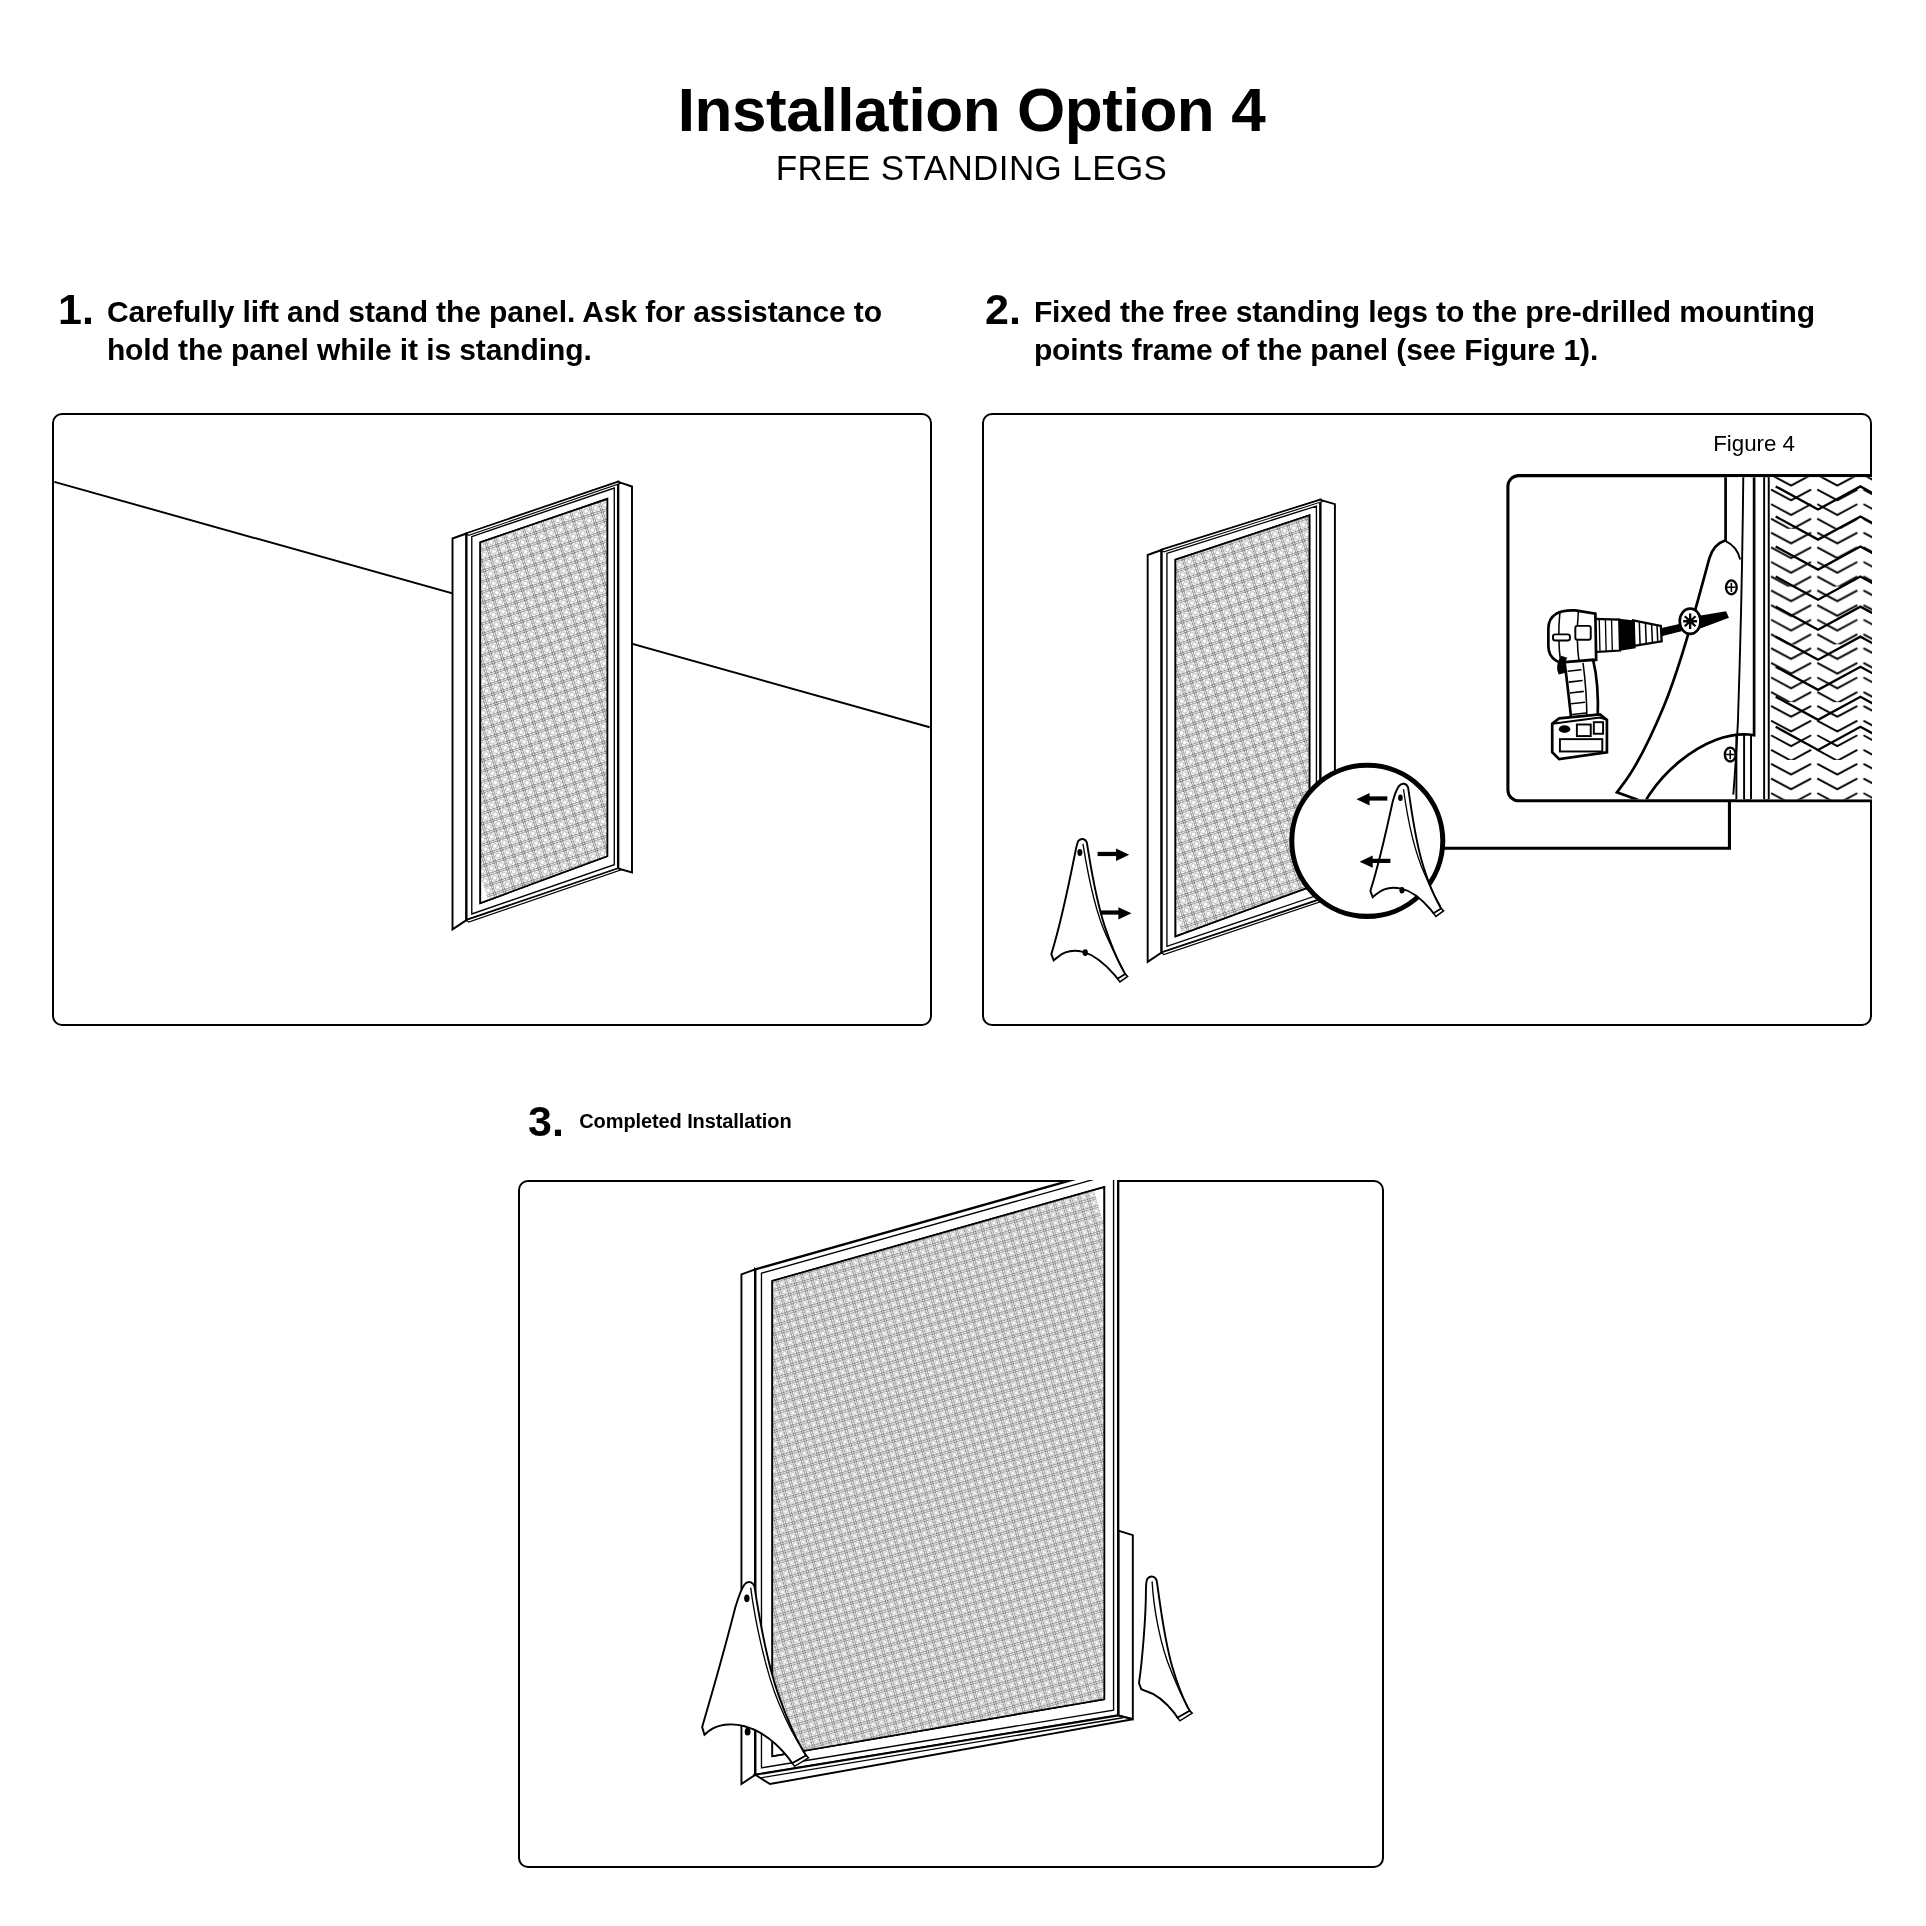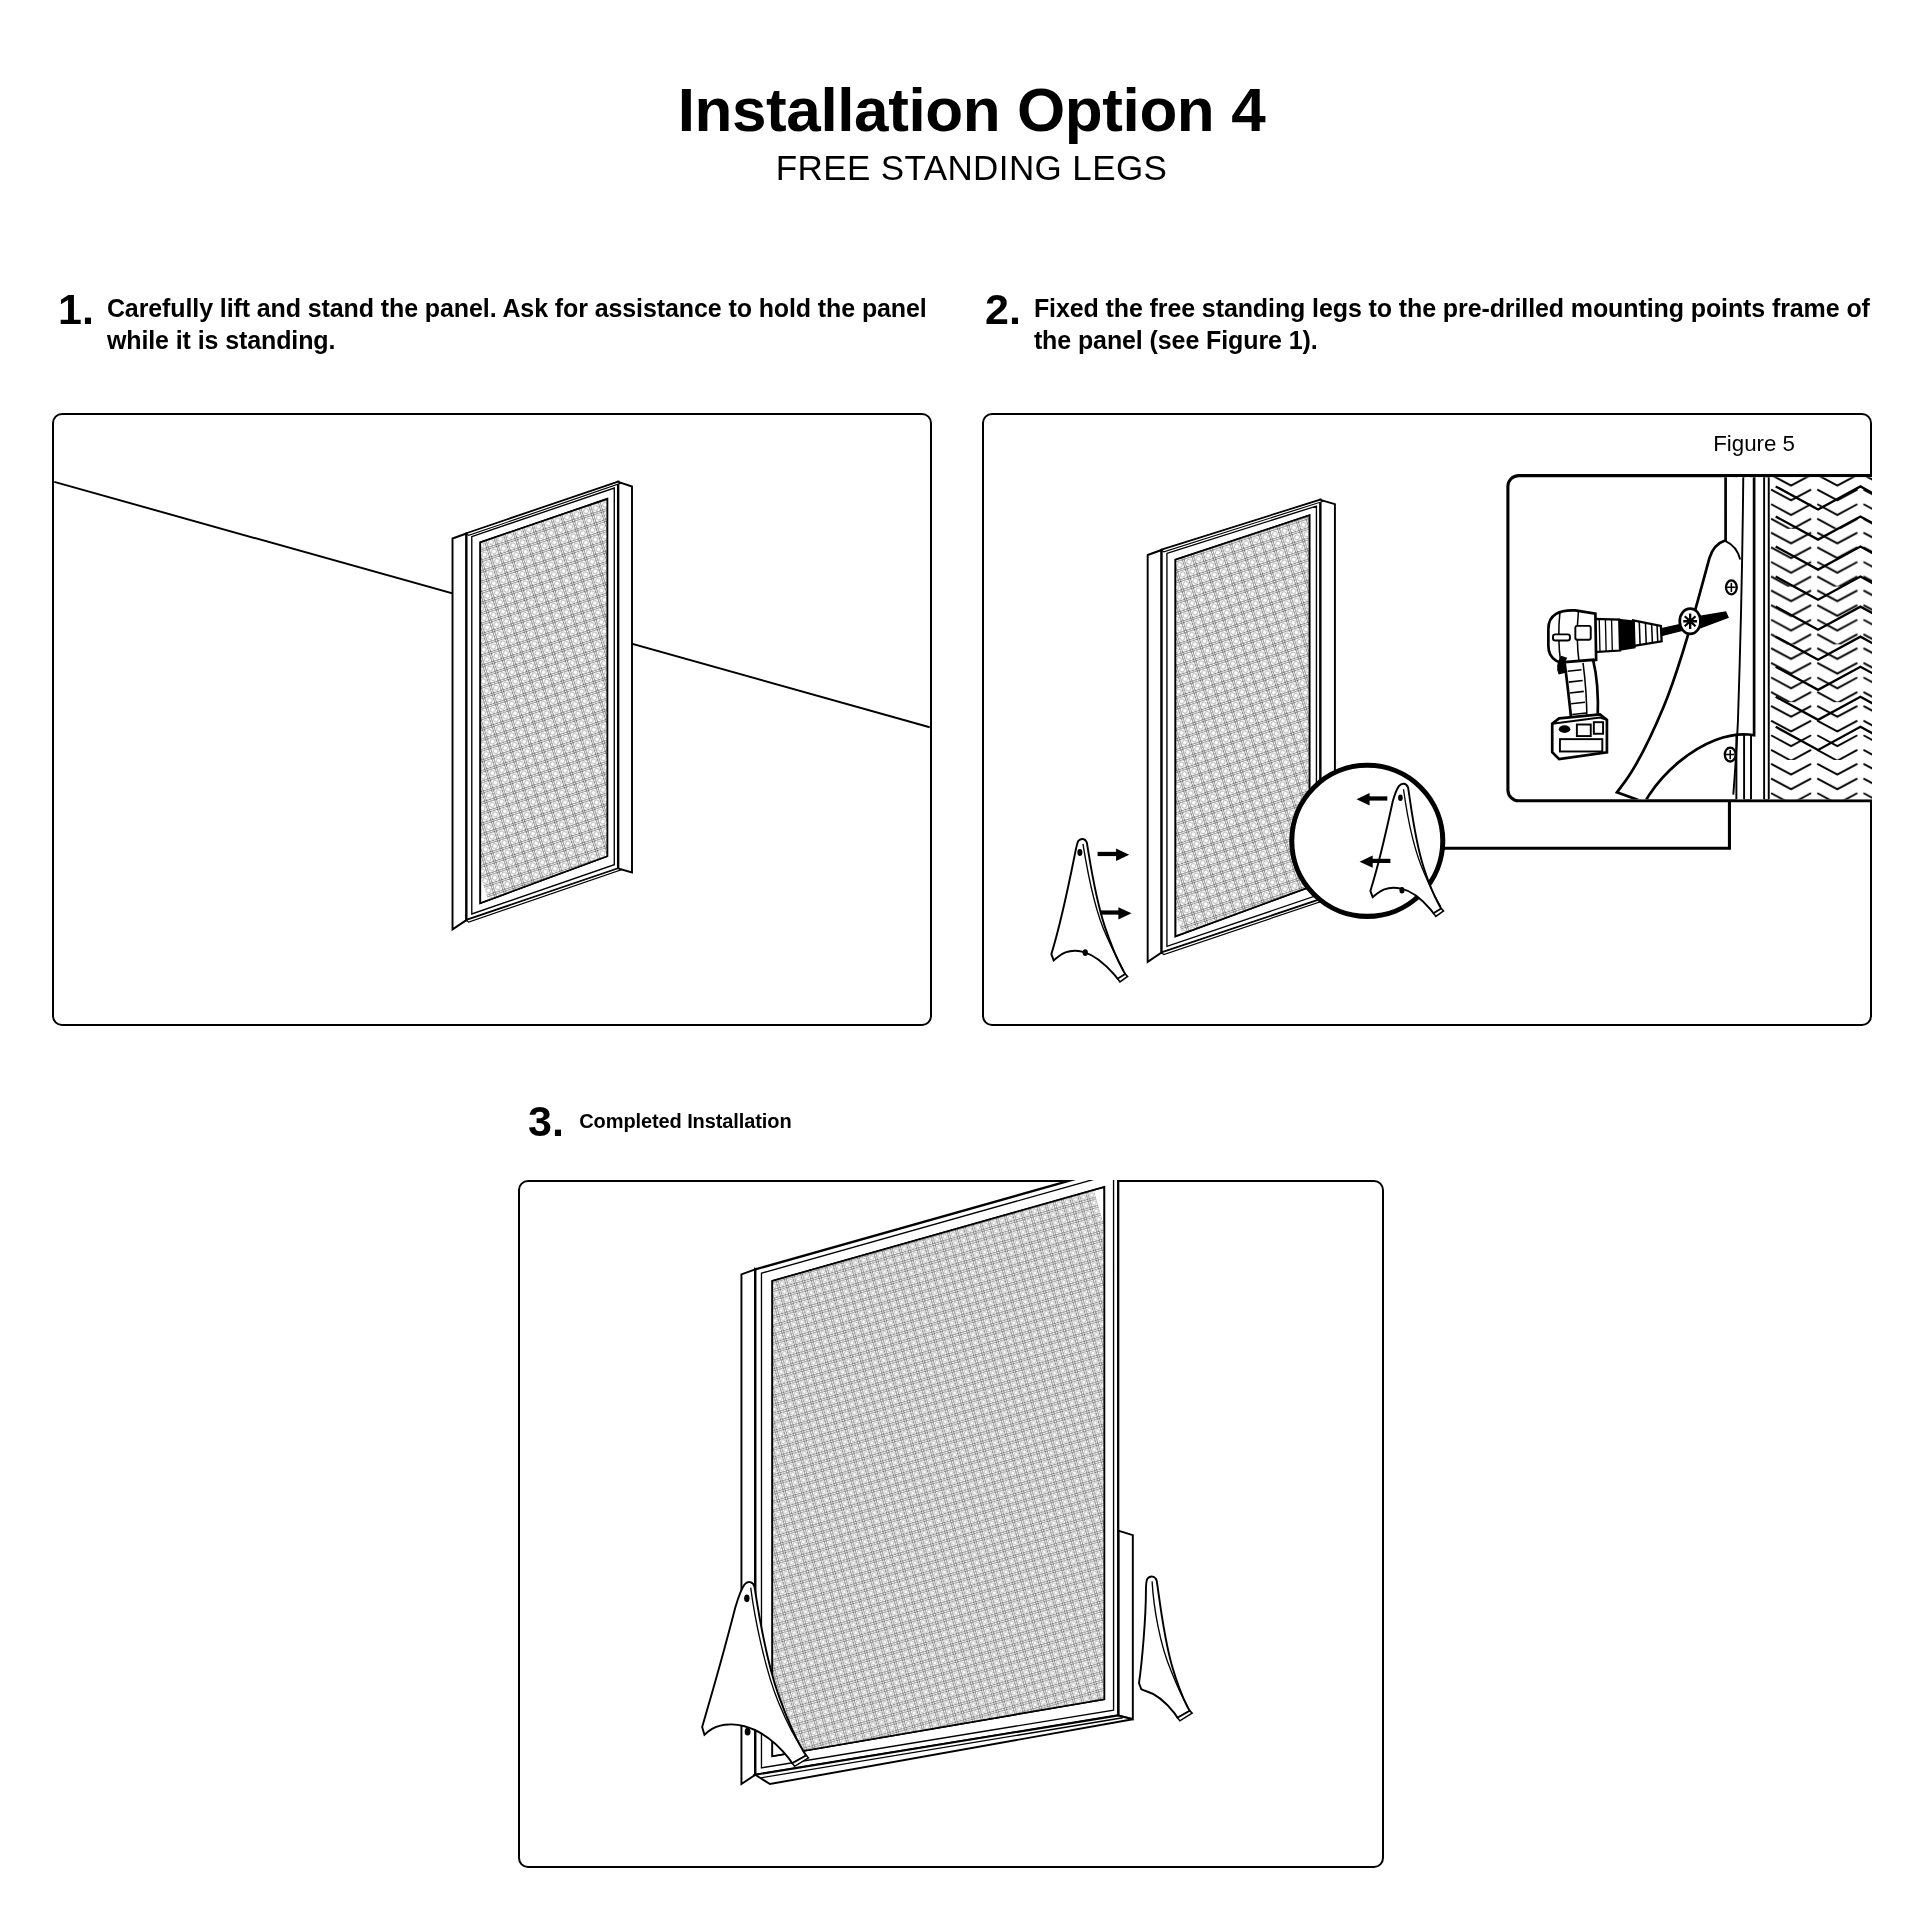--- a/index.html
+++ b/index.html
@@ -24,21 +24,21 @@
     line-height:1.1;margin:7px 0 0 0;
   }
 
   
   .step-head{position:absolute;display:flex;align-items:flex-start;}
   .step-num{
     font-size:43px;font-weight:bold;line-height:1;
     flex:0 0 auto;margin-right:13px;margin-top:-5.4px;
   }
   .step-text{
-    font-size:25px;font-weight:bold;line-height:1.26;
+    font-size:30px;font-weight:bold;line-height:1.26;
     letter-spacing:-0.1px;
   }
 
   #step1-head{left:58px;top:293px;width:871px;}
   #step2-head{left:985px;top:293px;width:898px;}
   #step3-head{left:528px;top:1100px;width:539px;align-items:center;}
   #step3-head .step-num{margin-top:0;margin-right:15.4px;}
   #step3-head .step-text{font-size:20px;font-weight:bold;}
 
   
@@ -364,21 +364,21 @@
             <ellipse cx="1512" cy="820" rx="15" ry="10" fill="#000"></ellipse>
             <rect x="1500" y="846" width="110" height="32" fill="#fff" stroke="#000" stroke-width="5"></rect>
           </g>
 
         </g>
       </g>
     </svg>
 
   </div>
 
-  <div id="figure1-label">Figure 5</div>
+  <div id="figure1-label">Figure 4</div>
 
   <div class="box" id="panel3-box">
     <svg width="866" height="688" viewBox="0 0 2248 1786">
 
       <g>
 
         <g>
           <path d="M 1634 1035
                    C 1642 1026, 1654 1028, 1658 1040
                    C 1666 1092, 1676 1186, 1698 1262

